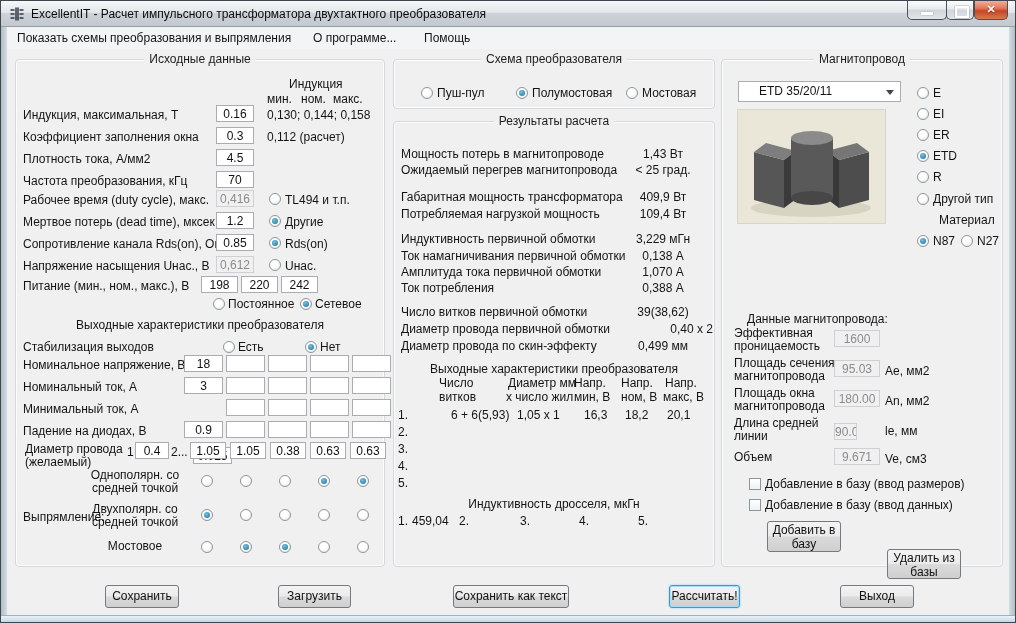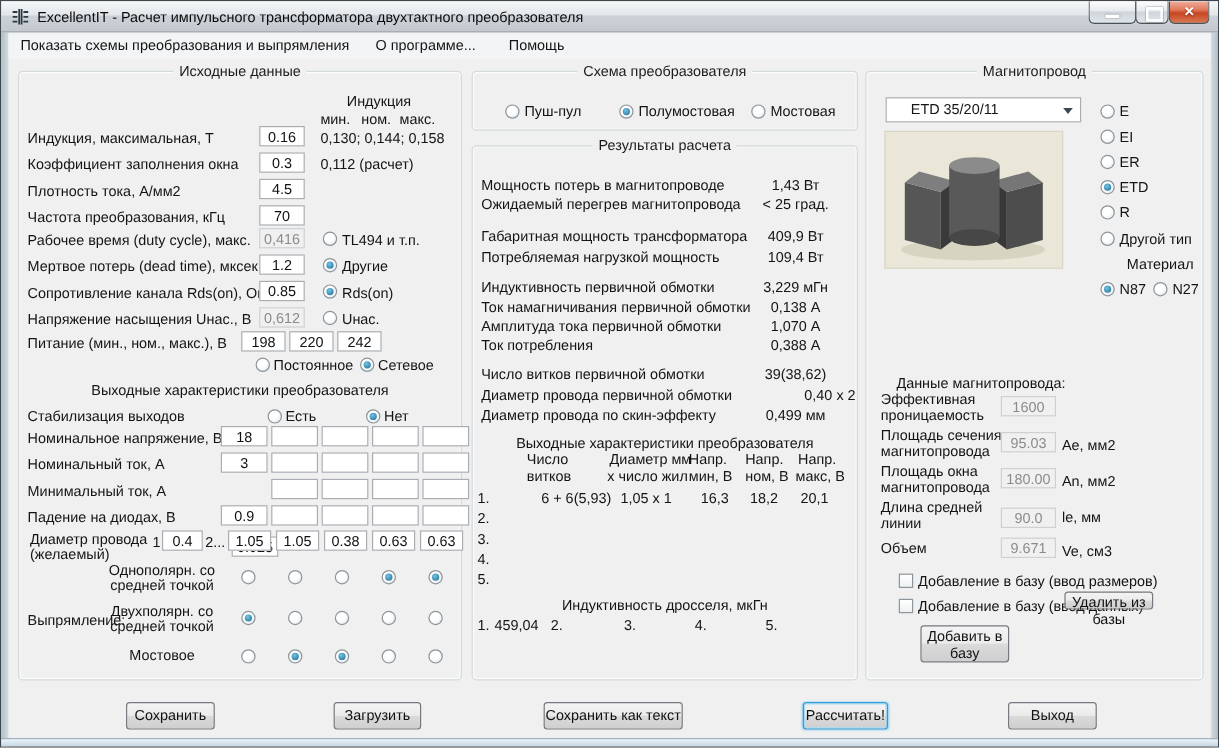--- a/index.html
+++ b/index.html
@@ -334,33 +334,33 @@
 
   <div class="lb wrapc" style="left:733px;top:326px;width:102px;text-align:left">Эффективная проницаемость</div>
   <input class="fld dis" style="left: 833px; top: 329px; width: 46px;" value="1600">
   <div class="lb wrapc" style="left:733px;top:356px;width:102px;text-align:left">Площадь сечения магнитопровода</div>
   <input class="fld dis" style="left: 833px; top: 359px; width: 46px;" value="95.03">
   <div class="lb" style="left:884px;top:363px">Ae, мм2</div>
   <div class="lb wrapc" style="left:733px;top:386px;width:102px;text-align:left">Площадь окна магнитопровода</div>
   <input class="fld dis" style="left: 833px; top: 389px; width: 46px;" value="180.00">
   <div class="lb" style="left:884px;top:393px">An, мм2</div>
   <div class="lb wrapc" style="left:733px;top:416px;width:102px;text-align:left">Длина средней линии</div>
-  <input class="fld dis" style="left: 833px; top: 422px; width: 46px;" value="90.0">
+  <input class="fld dis" style="left: 833px; top: 422px; width: 23px;" value="90.0">
   <div class="lb" style="left:884px;top:423px">le, мм</div>
   <div class="lb" style="left:733px;top:449px">Объем</div>
   <input class="fld dis" style="left: 833px; top: 447px; width: 46px;" value="9.671">
   <div class="lb" style="left:884px;top:451px">Ve, см3</div>
 
   <span class="cbx" style="left:748px;top:477px"></span>
   <div class="lb" style="left:764px;top:476px">Добавление в базу (ввод размеров)</div>
   <span class="cbx" style="left:748px;top:498px"></span>
   <div class="lb" style="left:764px;top:497px">Добавление в базу (ввод данных)</div>
 
   <div class="btn tall" style="left:766px;top:520px;width:74px;height:31px">Добавить в базу</div>
-  <div class="btn tall" style="left:886px;top:492px;width:74px;height:15px">Удалить из базы</div>
+  <div class="btn tall" style="left:886px;top:548px;width:74px;height:30px">Удалить из базы</div>
 
   <div class="btn" style="left:104px;top:584px;width:74px;height:23px">Сохранить</div>
   <div class="btn" style="left:277px;top:584px;width:73px;height:23px">Загрузить</div>
   <div class="btn" style="left:452px;top:584px;width:116px;height:23px">Сохранить как текст</div>
   <div class="btn calc" style="left:668px;top:584px;width:71px;height:23px">Рассчитать!</div>
   <div class="btn" style="left:839px;top:584px;width:74px;height:23px">Выход</div>
 
 </div>
 
 </body></html>

